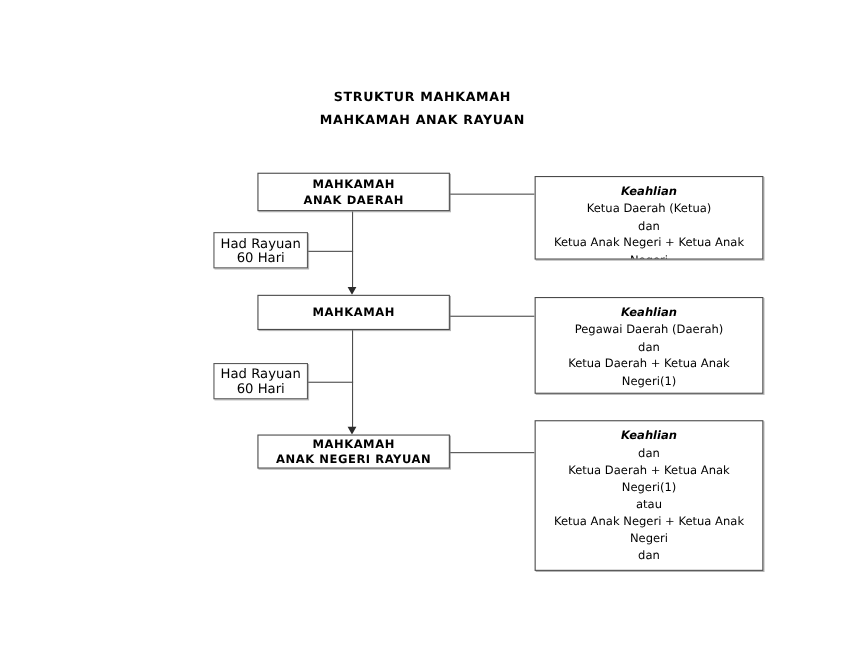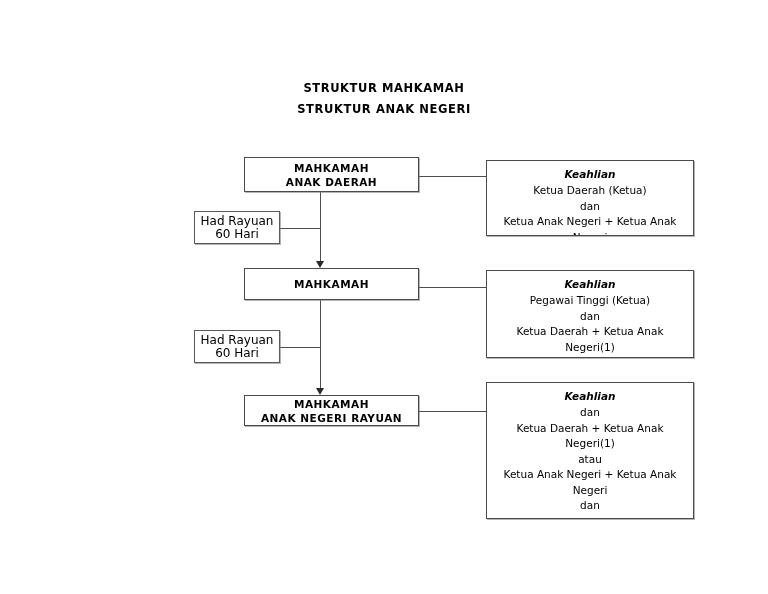--- a/index.html
+++ b/index.html
@@ -47,21 +47,20 @@
     border: 1.3px solid #4a4a4a;
     box-shadow: 1px 1px 0 rgba(120,120,120,0.55);
   }
 
   
   .main-box {
     display: flex;
     align-items: center;
     justify-content: center;
     text-align: center;
-    margin-left: 10px;
   }
   .main-box .bx-text {
     font-size: 10.5px;
     font-weight: bold;
     color: #000000;
     letter-spacing: 0.5px;
     line-height: 14px;
   }
 
   
@@ -123,21 +122,21 @@
     border-top: 7px solid #2b2b2b;
   }
 </style>
 </head>
 <body>
 
 <div id="canvas">
 
   <div class="title-block">
     <div class="title-line">STRUKTUR MAHKAMAH</div>
-    <div class="title-line">STRUKTUR ANAK NEGERI</div>
+    <div class="title-line">MAHKAMAH ANAK RAYUAN</div>
   </div>
 
   <div class="vline" style="left:320px; top:176px; height:72px;"></div>
   <div class="arrow-down" style="left:316px; top:245px;"></div>
 
   <div class="vline" style="left:320px; top:284px; height:93px;"></div>
   <div class="arrow-down" style="left:316px; top:372px;"></div>
 
   <div class="hline" style="left:280px; top:212px; width:41px;"></div>
 
@@ -189,21 +188,21 @@
       <div class="info-line">Ketua Daerah (Ketua)</div>
       <div class="info-line">dan</div>
       <div class="info-line">Ketua Anak Negeri + Ketua Anak</div>
       <div class="info-line">Negeri</div>
     </div>
   </div>
 
   <div class="box info-box" style="left:486px; top:254px; width:208px; height:88px;">
     <div class="info-inner">
       <div class="info-head">Keahlian</div>
-      <div class="info-line">Pegawai Tinggi (Ketua)</div>
+      <div class="info-line">Pegawai Daerah (Daerah)</div>
       <div class="info-line">dan</div>
       <div class="info-line">Ketua Daerah + Ketua Anak</div>
       <div class="info-line">Negeri(1)</div>
       <div class="info-line">atau</div>
 
     </div>
   </div>
 
   <div class="box info-box" style="left:486px; top:366px; width:208px; height:137px;">
     <div class="info-inner">

